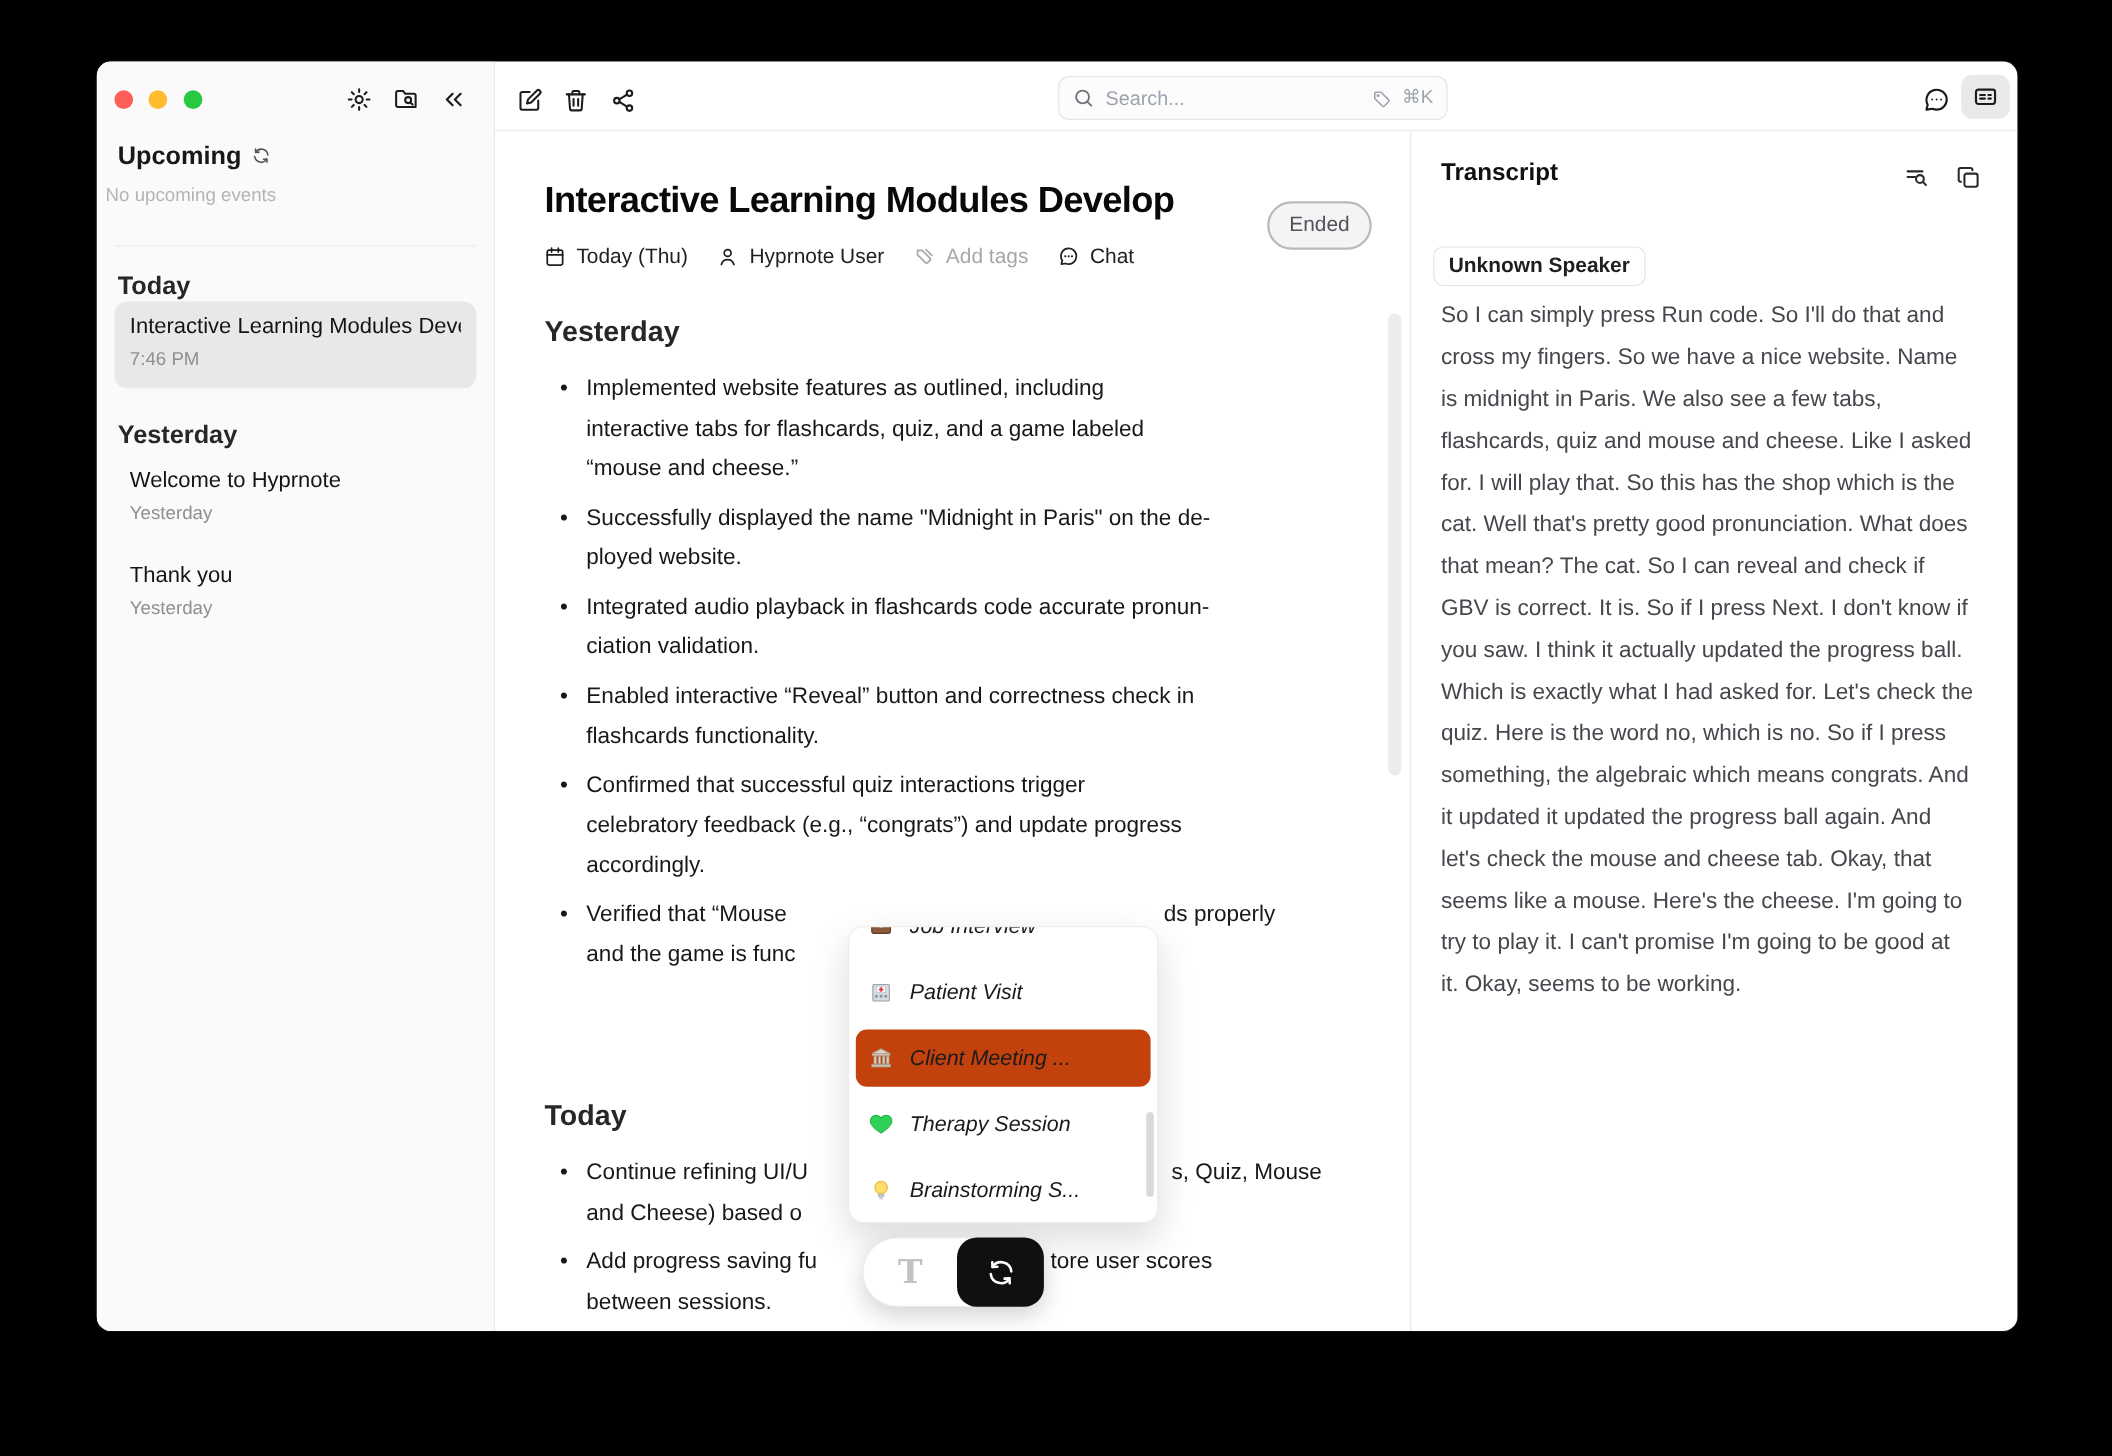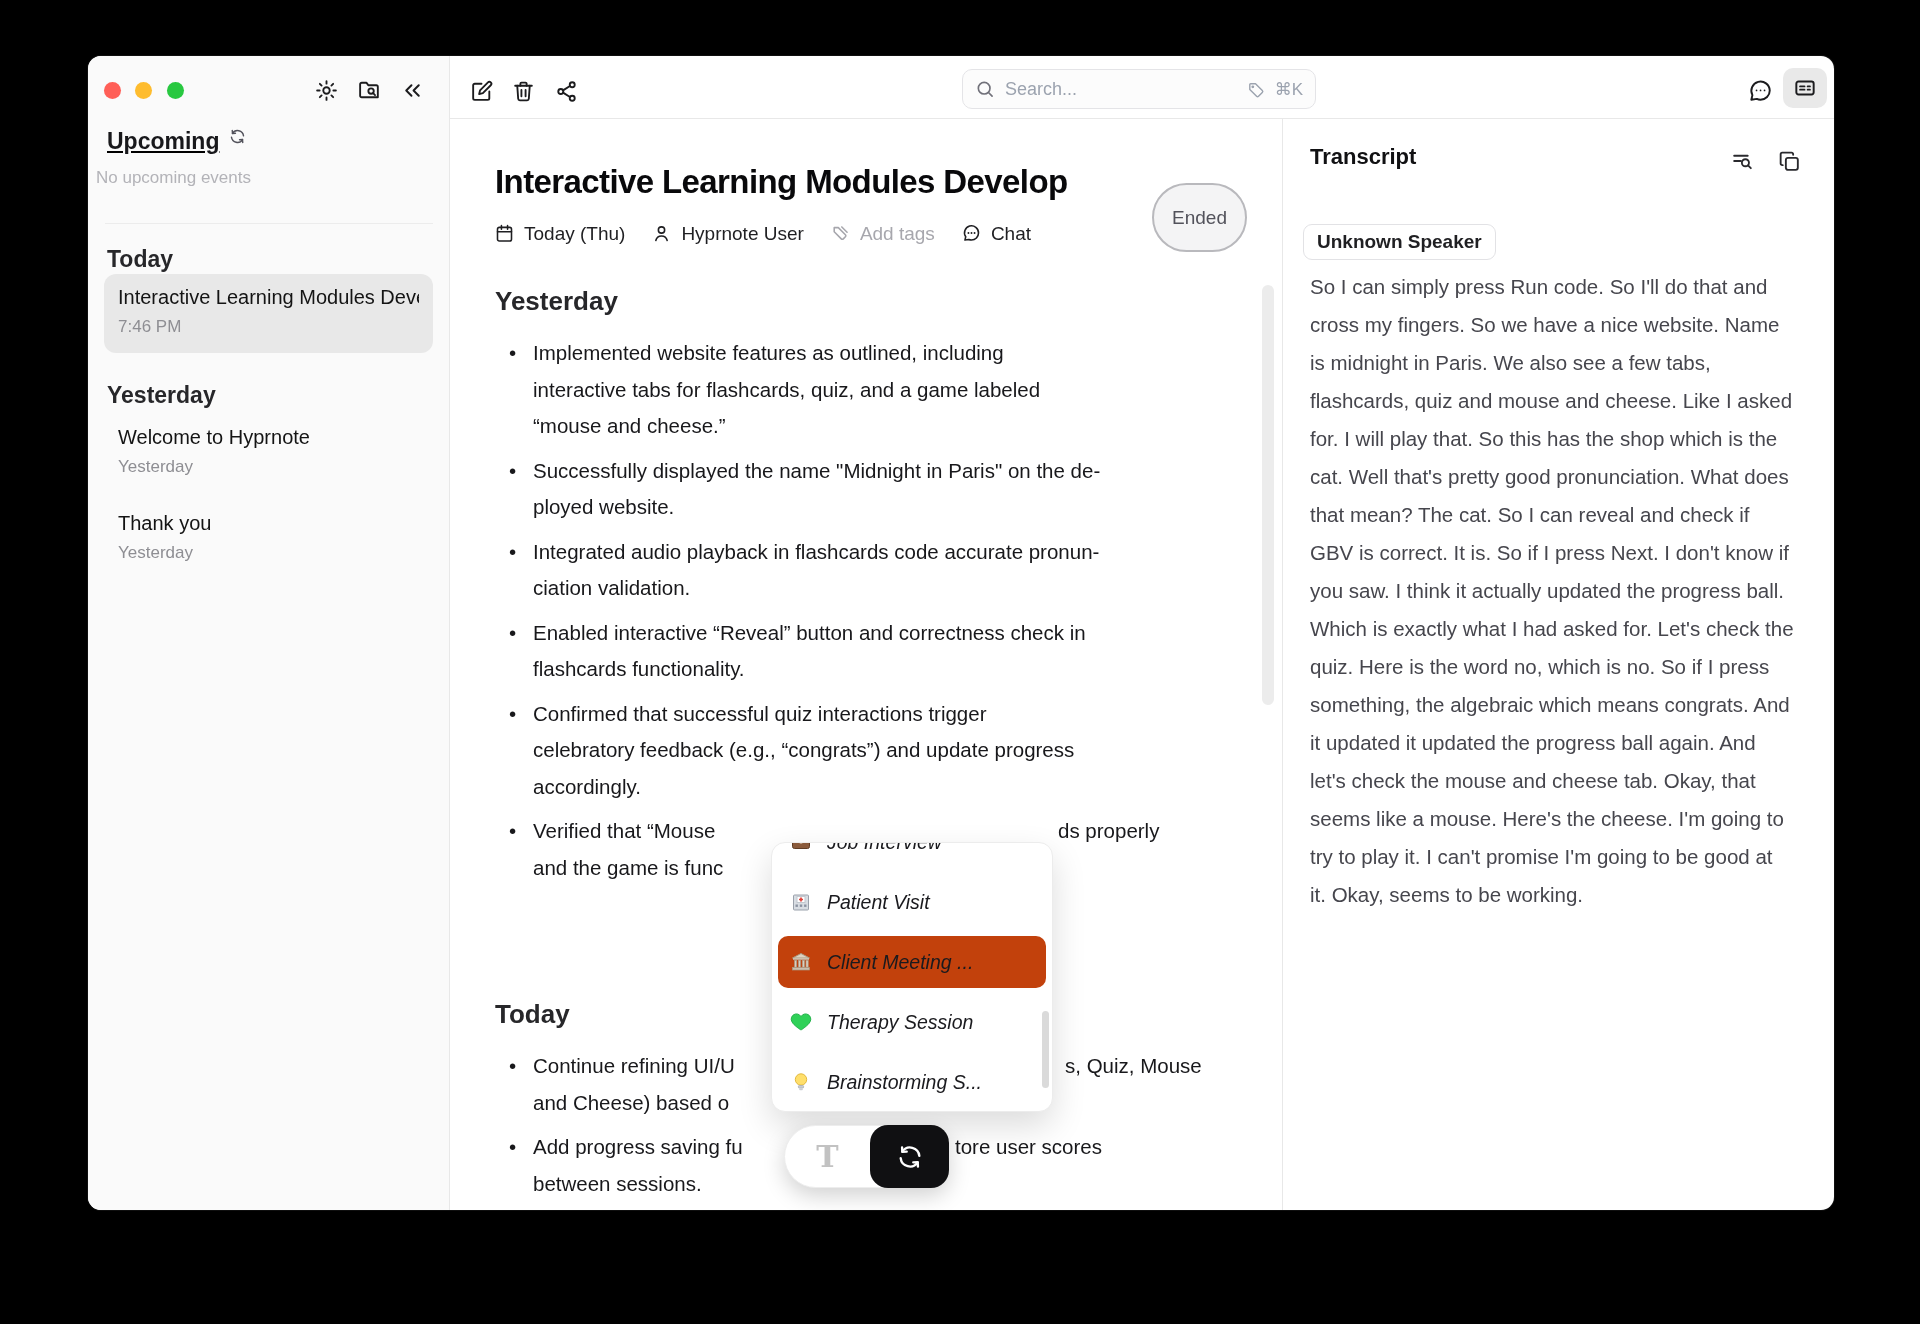--- a/index.html
+++ b/index.html
@@ -5,42 +5,42 @@
   html,body{margin:0;padding:0;}
   body{width:1920px;height:1324px;background:#000;position:relative;overflow:hidden;
        font-family:"Liberation Sans","DejaVu Sans",sans-serif;-webkit-font-smoothing:antialiased;}
   .win{position:absolute;left:88px;top:56px;width:1746px;height:1154px;background:#fff;
        border-radius:13px;overflow:hidden;box-shadow:0 0 0 1px rgba(255,255,255,0.06);}
   
   .sidebar{position:absolute;left:0;top:0;width:361px;height:100%;background:#fafafa;border-right:1px solid #e8e8e8;}
   .traffic{position:absolute;top:26px;width:17px;height:17px;border-radius:50%;}
   .t-red{left:16px;background:#ff5f57;} .t-yellow{left:47px;background:#febc2e;} .t-green{left:79px;background:#28c840;}
   .sb-iconbtn{position:absolute;top:21px;width:26px;height:26px;color:#1c1c1e;display:flex;align-items:center;justify-content:center;}
-  .upcoming-row{position:absolute;left:19px;top:72px;display:flex;gap:10px;text-decoration:underline;}
+  .upcoming-row{position:absolute;left:19px;top:72px;display:flex;align-items:center;gap:10px;}
   .upcoming-row .hdr{font-size:23px;font-weight:700;color:#18181b;}
   .upcoming-row .refresh{color:#52525b;display:flex;}
   .no-events{position:absolute;left:8px;top:112px;font-size:17px;color:#b3b3b8;}
   .sb-divider{position:absolute;left:17px;right:16px;top:167px;height:1px;background:#ececec;}
   .sb-section-h{position:absolute;left:19px;font-size:23px;font-weight:700;color:#27272a;}
   .sb-card{position:absolute;left:16px;width:329px;border-radius:12px;padding:12px 14px;box-sizing:border-box;}
   .sb-card.selected{background:#e8e8e8;height:79px;}
   .sb-title{font-size:20px;color:#141414;white-space:nowrap;overflow:hidden;}
   .sb-time{font-size:17px;color:#8e8e93;margin-top:8px;}
   
   .hdr-border{position:absolute;left:361px;right:0;top:62px;height:1px;background:#e8e8e8;}
   .tb-btn{position:absolute;top:22px;width:26px;height:26px;color:#1c1c1e;display:flex;align-items:center;justify-content:center;}
   .searchbar{position:absolute;left:874px;top:13px;width:354px;height:40px;border:1px solid #e4e4e7;background:#fcfcfc;
              border-radius:10px;box-sizing:border-box;display:flex;align-items:center;padding:0 12px;gap:10px;}
   .searchbar .ph{font-size:18px;color:#9ca3af;flex:1;}
   .searchbar .kbd{font-size:17px;color:#9ca3af;}
   .panel-btn{position:absolute;left:1695px;top:12px;width:44px;height:40px;background:#e9e9e9;border-radius:10px;
              display:flex;align-items:center;justify-content:center;color:#1c1c1e;}
   
   .note-title{position:absolute;left:407px;top:107px;font-size:33px;font-weight:700;letter-spacing:-0.6px;color:#09090b;}
-  .ended-pill{position:absolute;left:1064px;top:127px;width:95px;height:69px;border:2.5px solid #b9b9bd;background:#f4f4f5;
+  .ended-pill{position:absolute;left:1064px;top:127px;width:95px;height:44px;border:2.5px solid #b9b9bd;background:#f4f4f5;
               border-radius:999px;display:flex;align-items:center;justify-content:center;font-size:19px;color:#52525b;box-sizing:border-box;}
   .meta-row{position:absolute;left:406px;top:167px;display:flex;align-items:center;gap:26px;}
   .meta-item{display:flex;gap:9px;font-size:19px;color:#1f1f22;}
   .meta-item.dim{color:#a7a7ad;}
   .sec-h{position:absolute;left:407px;font-size:26px;font-weight:700;color:#27272a;}
   .bullets{position:absolute;left:407px;width:748px;list-style:none;margin:0;padding:0;}
   .bullets li{position:relative;padding-left:38px;margin-bottom:8px;font-size:20.5px;line-height:36.5px;color:#18181b;white-space:pre-line;}
   .bullets li::before{content:"•";position:absolute;left:14px;color:#18181b;}
   .bullets li.frag{white-space:normal;height:73px;}
   .frag-right{position:absolute;top:0;}

